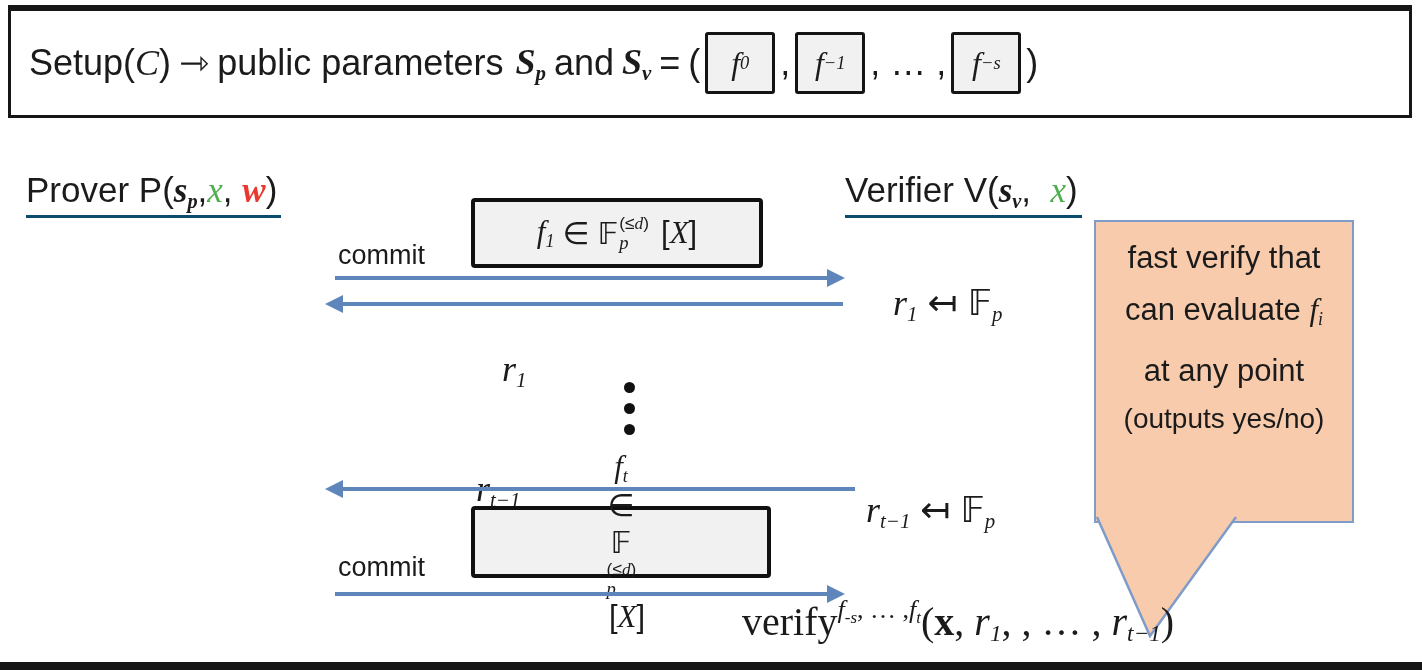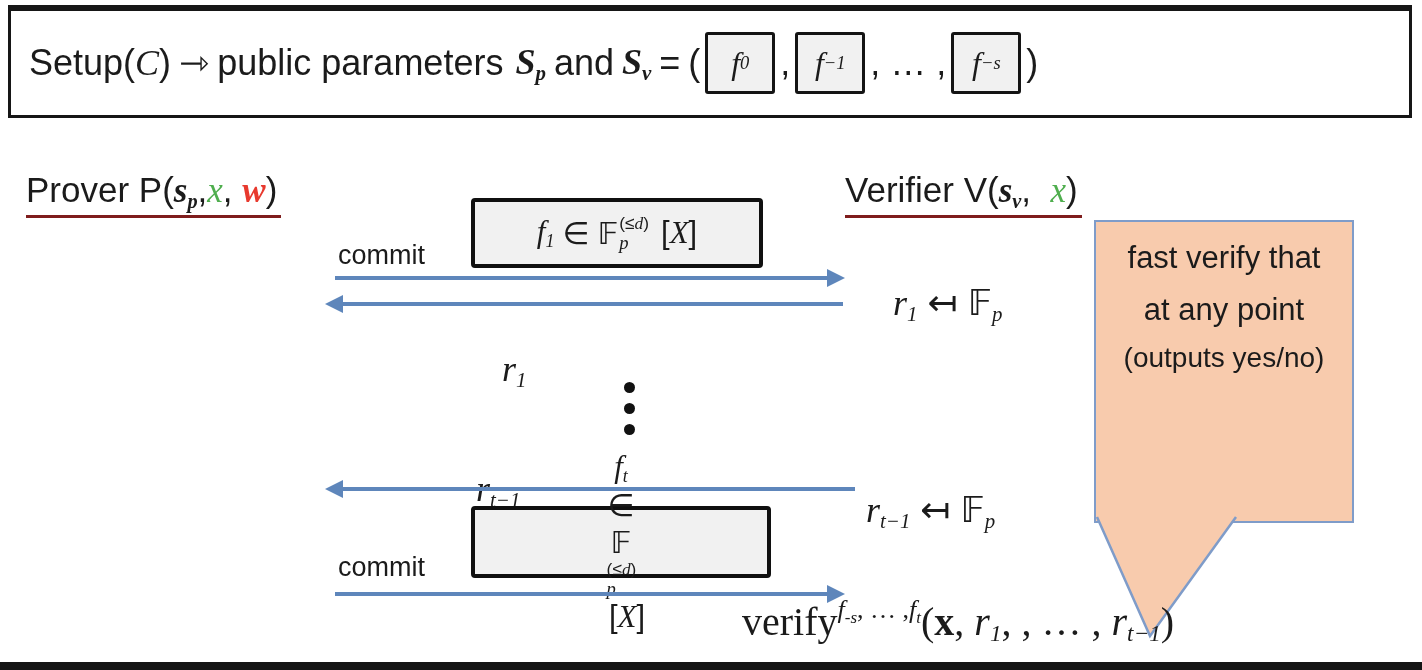--- a/index.html
+++ b/index.html
@@ -23,21 +23,21 @@
     display:flex;align-items:center;padding:0 18px;font-size:36px;white-space:nowrap;
   }
   .fbox-s{
     display:inline-flex;align-items:center;justify-content:center;
     min-width:48px;height:56px;padding:0 8px;margin:0 5px;
     background:var(--box_fill,#F1F1F1);border:3px solid #141414;border-radius:3px;
     font-size:32px;
   }
   .mx8{margin:0 8px;} .ml12{margin-left:12px;} .mr12{margin-right:12px;}
   
-  .party{font-size:35px;border-bottom:3px solid #7f1d1d;padding:0 4px 2px 0;white-space:nowrap;}
+  .party{font-size:35px;border-bottom:3px solid #0c4a6e;padding:0 4px 2px 0;white-space:nowrap;}
   
   .fbox{
     box-sizing:border-box;background:var(--box_fill,#F1F1F1);
     border:4px solid #101010;border-radius:4px;
     display:flex;align-items:center;justify-content:center;
     font-size:31px;white-space:nowrap;padding:0 12px;margin-left:16px;
   }
   .stack{display:inline-flex;flex-direction:column;align-items:flex-start;vertical-align:-0.55em;line-height:1.05;margin-left:1px;}
   .stack .ssup{font-size:0.56em;}
   .stack .ssub{font-size:0.60em;}
@@ -154,20 +154,21 @@
     </span>
   <span class="ml12"><span>[</span><span class="m">X</span><span>]</span></span>
 </div>
 <div class="abs commit-lbl" style="left:338px;top:552px;">commit</div>
 
 <div class="aline" style="left:335px;top:592px;width:494px;"></div>
 <div class="ahead-r" style="left:827px;top:585px;"></div>
 
 <div class="abs bubble">
   <div>fast verify that</div>
+  <div><span>can evaluate </span><span class="m">f</span><span class="m sb">i</span></div>
   <div>at any point</div>
   <div class="small">(outputs yes/no)</div>
 </div>
 <svg class="abs tail" width="170" height="130" viewBox="0 0 170 130">
   <path d="M 11 3 L 64 122 L 150 3" style="fill:var(--bubble_fill,#F8CBAD);stroke:var(--bubble_border,#7F9CC9);stroke-width:2.5;"></path>
 </svg>
 
 <div class="abs verify">
   <span>verify</span><span class="vsup"><span class="m">f</span><span class="m sb">-s</span><span>, … ,</span><span class="m">f</span><span class="m sb">t</span></span><span>(</span><span class="bx">x</span><span>, </span><span class="m">r</span><span class="m sb">1</span><span>, , … , </span><span class="m">r</span><span class="m sb">t−1</span><span>)</span>
 </div>

